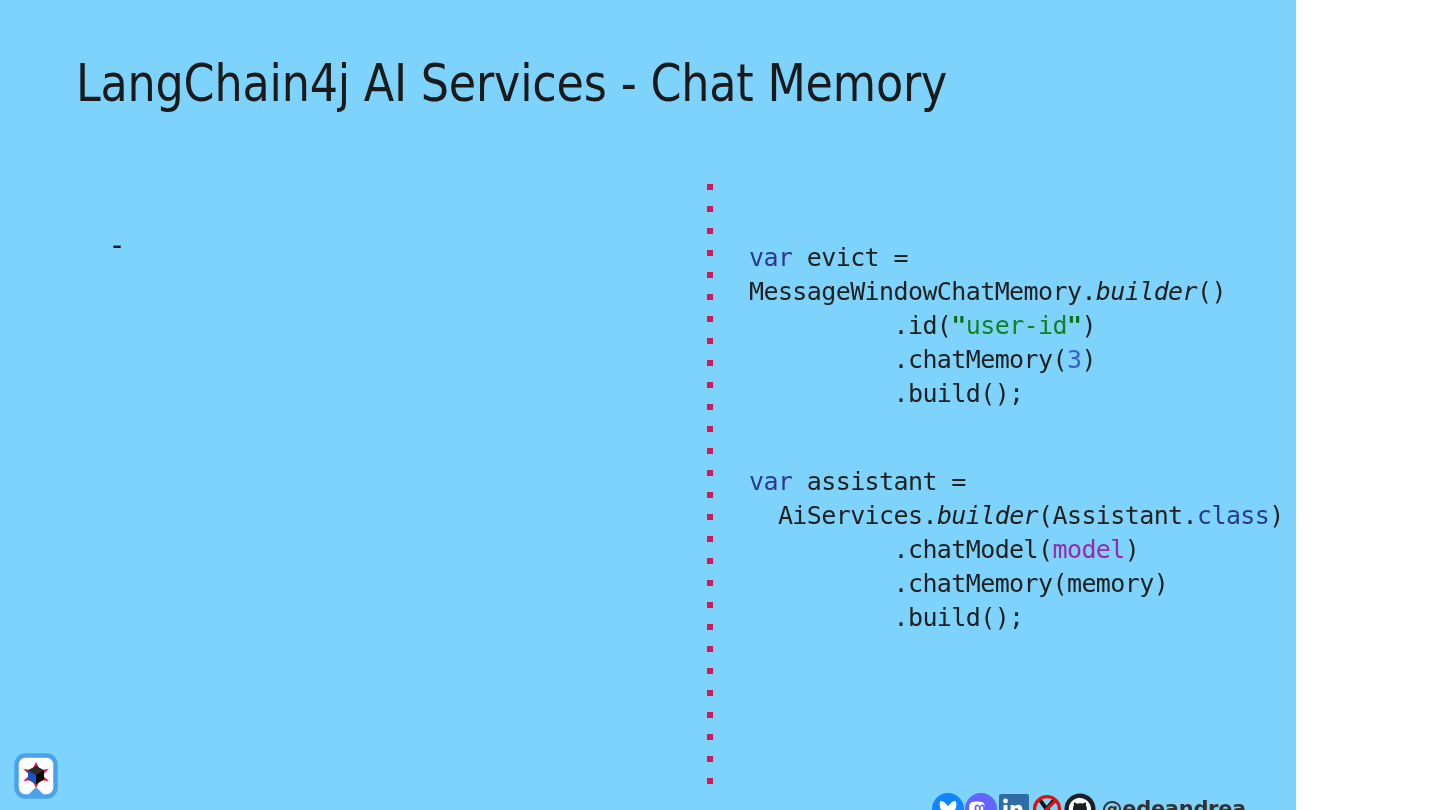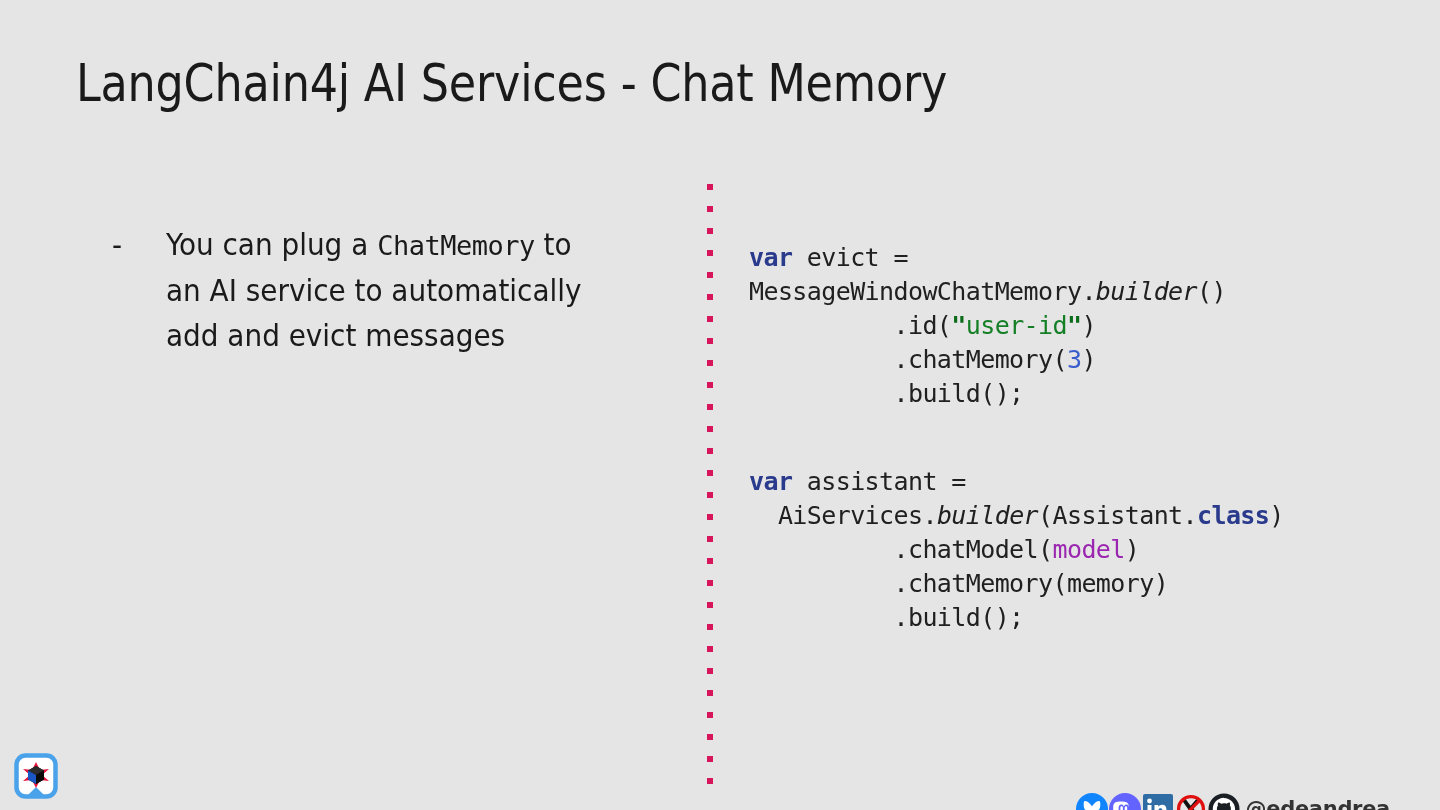--- a/index.html
+++ b/index.html
@@ -7,23 +7,23 @@
     margin: 0;
     padding: 0;
     background: #ffffff;
   }
   body {
     font-family: "Liberation Sans", sans-serif;
     -webkit-font-smoothing: antialiased;
   }
   #slide {
     position: relative;
-    width: 1440px;
+    width: 1296px;
     height: 810px;
-    background: #e5e5e5;
+    background: #7dd3fc;
     overflow: hidden;
   }
 
   
   .slide-title {
     position: absolute;
     left: 76px;
     top: 55px;
     width: 1300px;
     font-family: "DejaVu Sans Condensed", "Liberation Sans Narrow", "Liberation Sans", sans-serif;
@@ -102,21 +102,21 @@
     font-family: "DejaVu Sans Mono", "Liberation Mono", monospace;
     font-size: 25px;
     line-height: 34px;
     color: #202020;
     white-space: pre;
     letter-spacing: -0.6px;
   }
   .code-block + .code-block {
     margin-top: 54px;
   }
-  .kw   { color: #2a3a8c; font-weight: bold; }
+  .kw   { color: #2a3a8c; }
   .str  { color: #157f26; }
   .strq { color: #0b6b18; font-weight: bold; }
   .num  { color: #3a5fcd; }
   .ital { font-style: italic; }
   .var  { color: #9b27b0; }
   .plain{ color: #202020; }
 
   
   .logo-mark {
     position: absolute;
@@ -155,23 +155,20 @@
 </head>
 <body>
 
 <div id="slide">
 
   <div class="slide-title">LangChain4j AI Services - Chat Memory</div>
 
   <div class="bullet-block">
     <div class="bullet-row">
       <div class="bullet-dash">-</div>
-      <div class="bullet-text">
-        <span>You can plug a </span><span class="mono">ChatMemory</span><span> to an AI service to automatically add and evict messages</span>
-      </div>
     </div>
   </div>
 
   <div class="divider" style="--dot-color: #d6155a;"></div>
 
   <div class="code-panel">
     <pre class="code-block" id="code-block-0"><span class="kw">var</span><span class="plain"> evict =</span>
 <span class="plain">MessageWindowChatMemory</span><span class="plain">.</span><span class="ital">builder</span><span class="plain">()</span>
 <span class="plain">          .id(</span><span class="strq">"</span><span class="str">user-id</span><span class="strq">"</span><span class="plain">)</span>
 <span class="plain">          .chatMemory(</span><span class="num">3</span><span class="plain">)</span>

